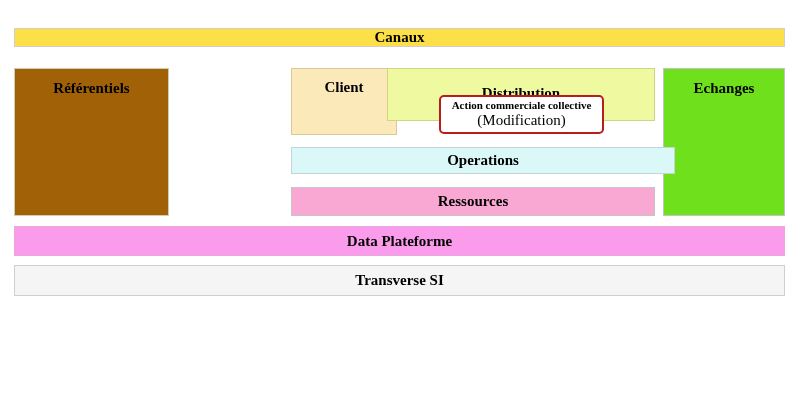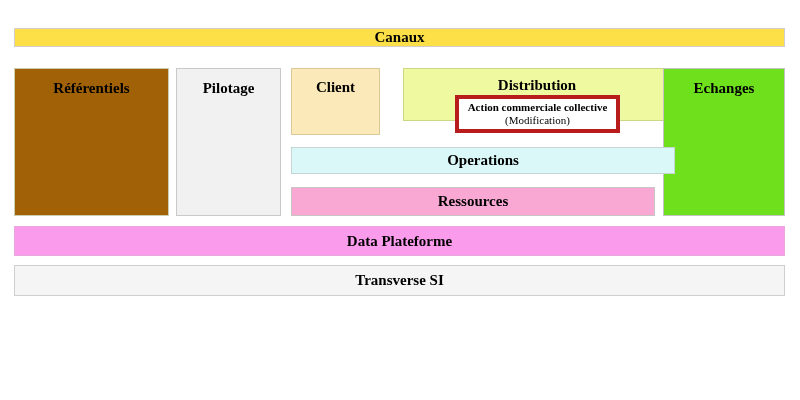--- a/index.html
+++ b/index.html
@@ -77,35 +77,34 @@
     top: 68px;
     width: 105px;
     height: 148px;
     background: #f1f1f1;
     border-color: #c9c9c9;
     padding-top: 10px;
   }
   #col-client {
     left: 291px;
     top: 68px;
-    width: 89px;
+    width: 106px;
     height: 67px;
     background: #fbe9b9;
     border-color: #d9c898;
     padding-top: 9px;
   }
   #col-distribution {
     left: 387px;
     top: 68px;
     width: 268px;
     height: 53px;
     background: #eff9a0;
     border-color: #cdd684;
-    padding-top: 7px;
-    margin-left: 16px;
+    padding-top: 15px;
   }
   #col-echanges {
     left: 663px;
     top: 68px;
     width: 122px;
     height: 148px;
     background: #6ee01c;
     border-color: #c3c3c3;
     padding-top: 10px;
   }
@@ -133,57 +132,54 @@
   }
 
   
   #callout-action-commerciale {
     position: absolute;
     left: 51px;
     top: 26px;
     width: 165px;
     box-sizing: border-box;
     background: #ffffff;
-    border: 4px solid #b91c1c;
-    border-radius: 0;
+    border: 2px solid #b91c1c;
+    border-radius: 5px;
     padding: 2px 4px 3px 4px;
     text-align: center;
     line-height: 1.15;
   }
   #callout-action-commerciale .callout-main {
     display: block;
     font-size: 11px;
     font-weight: bold;
     color: #000000;
     white-space: nowrap;
   }
   #callout-action-commerciale .callout-sub {
     display: block;
-    font-size: 11px;
+    font-size: 15px;
     font-weight: normal;
     color: #000000;
     white-space: nowrap;
   }
 </style>
 </head>
 <body>
 
 <div id="architecture-diagram">
 
   <div class="block banner" id="row-canaux">
     <span class="block-title">Canaux</span>
   </div>
 
   <div class="block" id="col-referentiels">
     <span class="block-title">Référentiels</span>
   </div>
 
-  <div class="block" id="col-pilotage">
-    <span class="block-title">Pilotage</span>
-  </div>
 
   <div class="block" id="col-client">
     <span class="block-title">Client</span>
   </div>
 
   <div class="block" id="col-distribution">
     <span class="block-title">Distribution</span>
     <div id="callout-action-commerciale">
       <span class="callout-main">Action commerciale collective</span>
       <span class="callout-sub">(Modification)</span>

